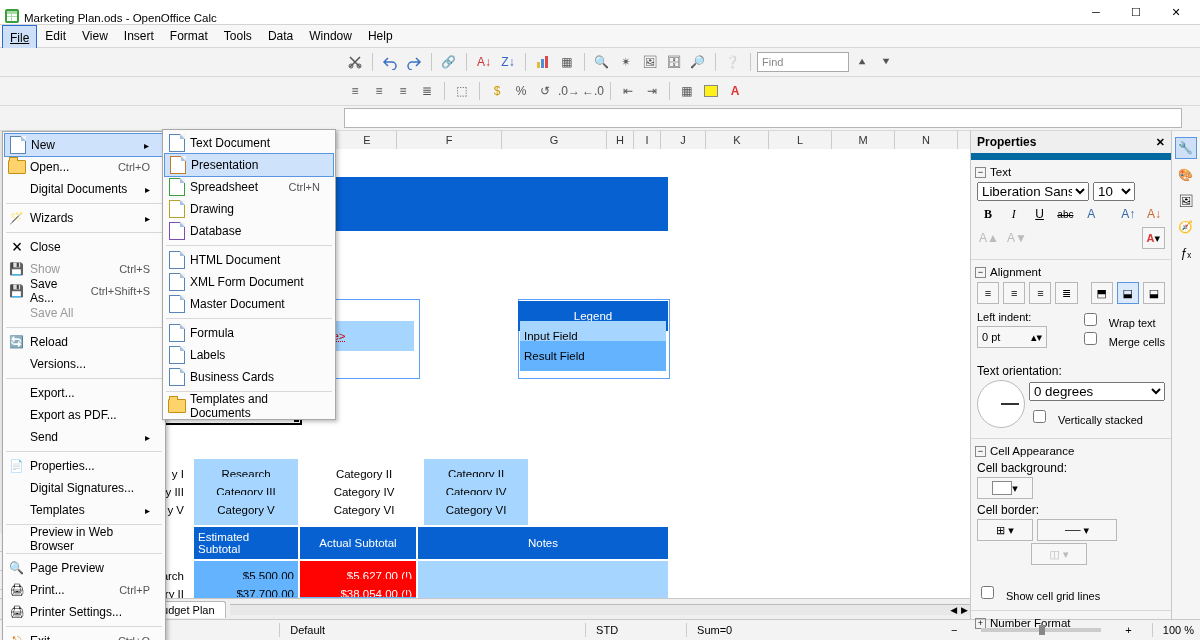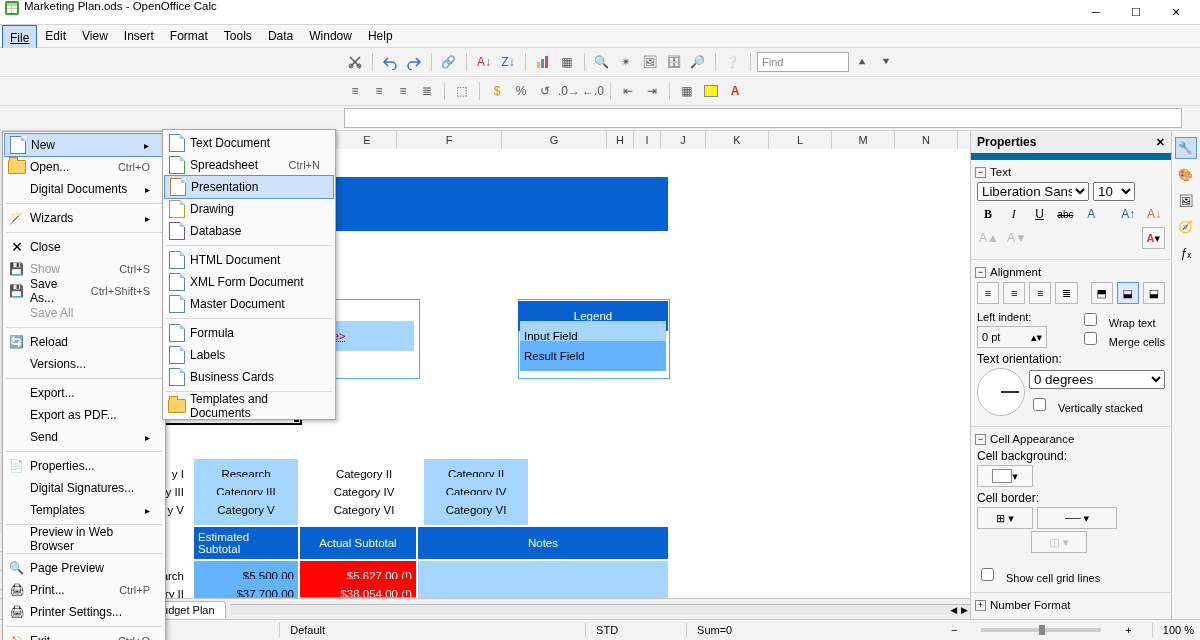--- a/index.html
+++ b/index.html
@@ -1,19 +1,19 @@
 <!DOCTYPE html>
 <html><head>
 <meta charset="utf-8">
 <style>
   html, body { margin: 0; padding: 0; font-family: "Segoe UI", Arial, sans-serif; font-size: 12px; color: #000; background: #fff; overflow: hidden; width: 1200px; height: 640px; }
   .window { width: 1200px; height: 640px; display: flex; flex-direction: column; background: #e8e8e8; }
 
   
-  .titlebar { height: 24px; background: #fff; display: flex; align-items: flex-start; padding: 0 4px; border-bottom: 1px solid #d4d4d4; }
+  .titlebar { height: 24px; background: #fff; display: flex; align-items: flex-end; padding: 0 4px; border-bottom: 1px solid #d4d4d4; }
   .titlebar .app-icon { width: 16px; height: 16px; margin-right: 4px; }
   .titlebar .title { flex: 1; font-size: 11.5px; }
   .titlebar .winbtn { width: 40px; height: 24px; display: flex; align-items: center; justify-content: center; font-size: 11px; }
 
   
   .menubar { height: 22px; background: #f7f7f7; border-bottom: 1px solid #d8d8d8; display: flex; align-items: stretch; padding-left: 2px; }
   .menubar .menu { padding: 3px 8px; font-size: 12px; display: flex; align-items: center; }
   .menubar .menu.open { background: #cde0f7; border: 1px solid #2b6bd4; padding: 12px 7px; }
   .menu u { text-decoration: underline; }
 
@@ -372,21 +372,21 @@
             <div class="check">
                 <input type="checkbox" style="">
                 <label>Wrap text</label>
               </div>
             <div class="check">
                 <input type="checkbox" style="">
                 <label>Merge cells</label>
               </div>
           </div>
         </div>
-        <div style="margin-top:4px"><label>Text orientation:</label></div>
+        <div style="margin-top:16px"><label>Text orientation:</label></div>
         <div class="panel-row">
           <div class="orient-dial"></div>
           <div style="flex:1">
             <select class="combo" style="width:100%"><option>0 degrees</option></select>
             <div class="check" style="margin-top:6px">
                 <input type="checkbox" style="">
                 <label>Vertically stacked</label>
               </div>
           </div>
         </div>
@@ -403,21 +403,21 @@
           </div>
         <label style="display:block; margin-top:4px">Cell border:</label>
         <div class="panel-row">
           <span class="btncellw" style="width:46px">⊞ ▾</span>
           <span class="btncellw" style="width:70px">── ▾</span>
         </div>
         <div class="panel-row">
           <span style="width:50px"></span>
           <span class="btncellw" style="width:46px; color:#bbb">◫ ▾</span>
         </div>
-        <div class="check" style="margin-top:12px">
+        <div class="check" style="margin-top:18px">
             <input type="checkbox" style="">
             <label>Show cell grid lines</label>
           </div>
       </div>
 
       <div class="panel-sec" style="border-bottom:none">
         <div class="sec-title">
             <span class="box">+</span>
             <span>Number Format</span>
           </div>
@@ -541,32 +541,32 @@
         </div>
     </div>
 
     <div class="dropdown" style="left:162px; top:-2px; width:170px">
       <div class="drop-item">
           <span class="dicon">
             <span class="doc-ico"></span>
           </span>
           <span class="dlabel">Text Document</span>
         </div>
+      <div class="drop-item hi">
+          <span class="dicon">
+            <span class="doc-ico" style="border-color:#c07a2a"></span>
+          </span>
+          <span class="dlabel">Presentation</span>
+        </div>
       <div class="drop-item">
           <span class="dicon">
             <span class="doc-ico" style="border-color:#3b9e3b"></span>
           </span>
           <span class="dlabel">Spreadsheet</span>
           <span class="kbd">Ctrl+N</span>
-        </div>
-      <div class="drop-item hi">
-          <span class="dicon">
-            <span class="doc-ico" style="border-color:#c07a2a"></span>
-          </span>
-          <span class="dlabel">Presentation</span>
         </div>
       <div class="drop-item">
           <span class="dicon">
             <span class="doc-ico" style="border-color:#b7a32a"></span>
           </span>
           <span class="dlabel">Drawing</span>
         </div>
       <div class="drop-item">
           <span class="dicon">
             <span class="doc-ico" style="border-color:#7a4fb3"></span>

